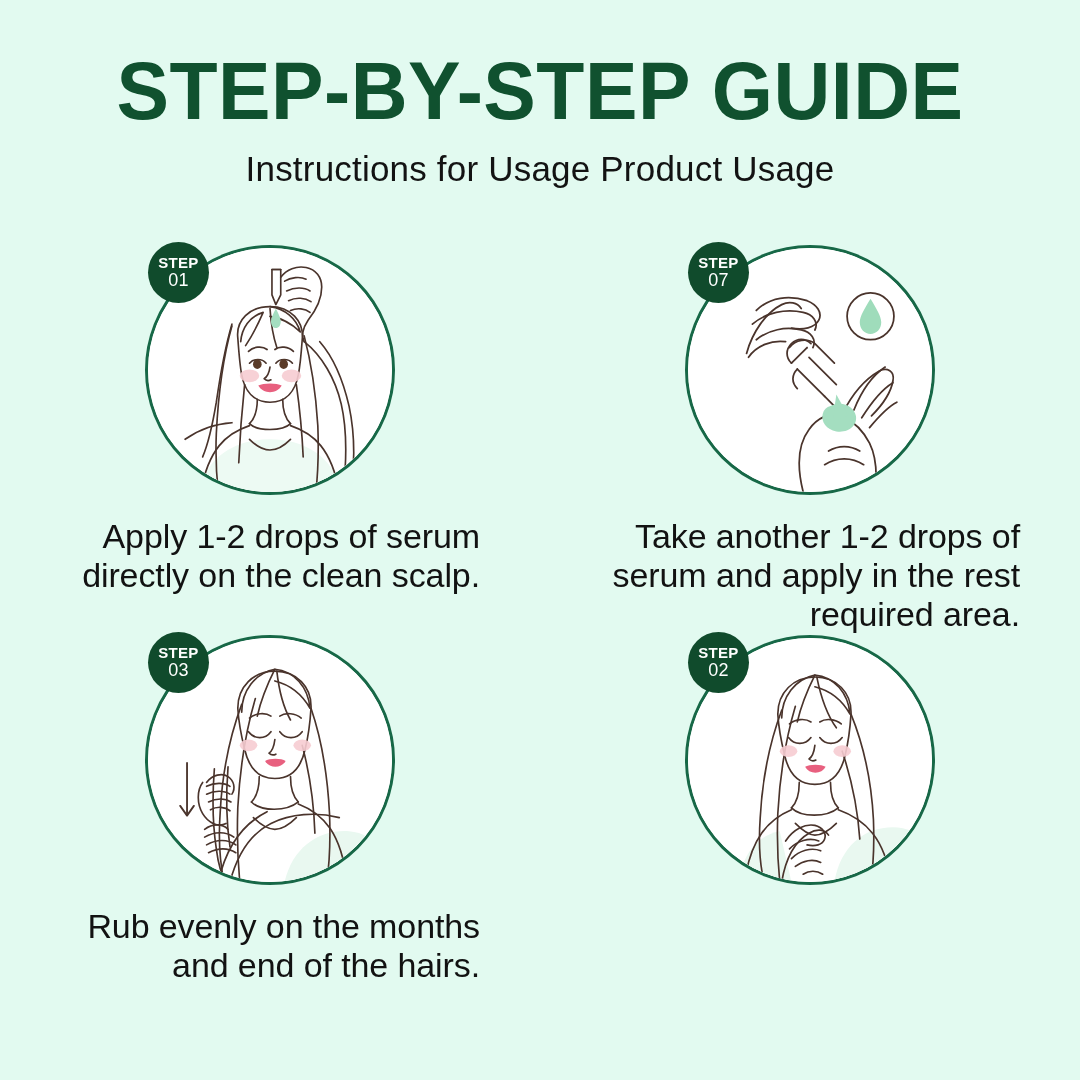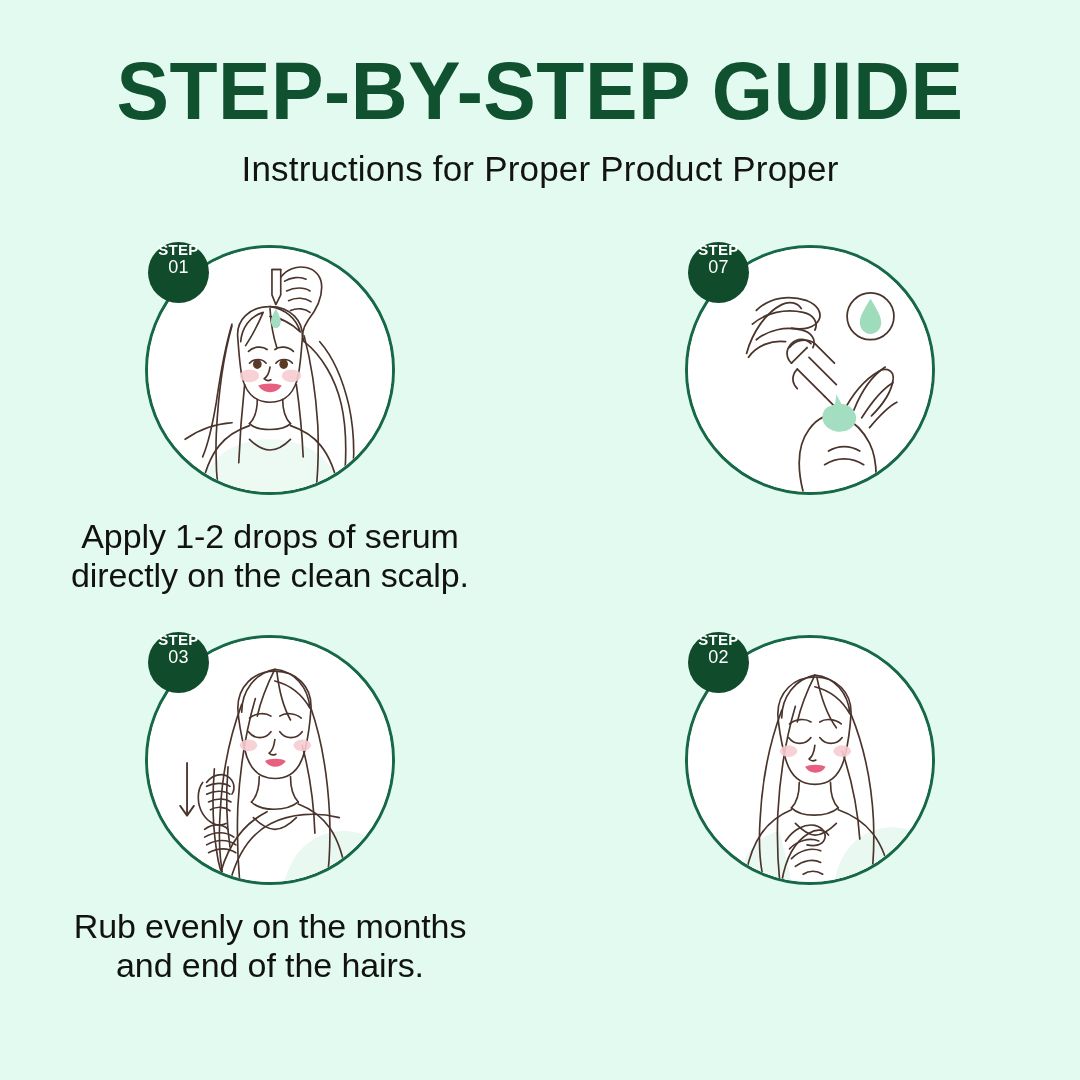--- a/index.html
+++ b/index.html
@@ -91,57 +91,58 @@
     top: -3px;
     left: 3px;
     width: 61px;
     height: 61px;
     border-radius: 50%;
     background: #104b2c;
     color: #ffffff;
     display: flex;
     flex-direction: column;
     align-items: center;
+    justify-content: center;
     z-index: 5;
     font-family: "Liberation Sans Narrow", "Liberation Sans", sans-serif;
   }
   .badge-word {
     font-size: 15px;
     line-height: 15px;
     font-weight: bold;
     letter-spacing: 0.3px;
   }
   .badge-num {
     font-size: 18px;
     line-height: 19px;
     font-weight: normal;
     letter-spacing: 0.3px;
     margin-top: 1px;
   }
 
   .caption {
     margin-top: 22px;
     width: 420px;
-    text-align: center;
+    text-align: right;
     font-family: "Liberation Sans Narrow", "Liberation Sans", sans-serif;
     font-size: 34px;
     line-height: 39px;
     color: #121212;
     font-weight: normal;
     letter-spacing: -0.1px;
   }
 </style>
 </head>
 <body>
 
 <div class="poster">
 
   <div class="header">
     <h1 class="title">STEP-BY-STEP GUIDE</h1>
-    <p class="subtitle">Instructions for Proper Product Proper</p>
+    <p class="subtitle">Instructions for Usage Product Usage</p>
   </div>
 
   <div class="steps-grid">
 
     <div class="step-cell">
       <div class="circle-wrap">
         <div class="illus-circle">
           <svg viewBox="0 0 250 250" xmlns="http://www.w3.org/2000/svg">
             <defs>
               <clipPath id="clip1">
@@ -262,20 +263,21 @@
 
               <path d="M187 52 C193 62 198 70 198 76 C198 83 193 88 187 88 C181 88 176 83 176 76 C176 70 181 62 187 52Z" fill="#9fdcbb"></path>
             </g>
           </svg>
         </div>
         <div class="step-badge">
           <span class="badge-word">STEP</span>
           <span class="badge-num">07</span>
         </div>
       </div>
+      <div class="caption">Take another 1-2 drops of serum and apply in the rest required area.</div>
     </div>
 
     <div class="step-cell">
       <div class="circle-wrap">
         <div class="illus-circle">
           <svg viewBox="0 0 250 250" xmlns="http://www.w3.org/2000/svg">
             <defs>
               <clipPath id="clip3">
                   <circle cx="125" cy="125" r="125"></circle>
                 </clipPath>

